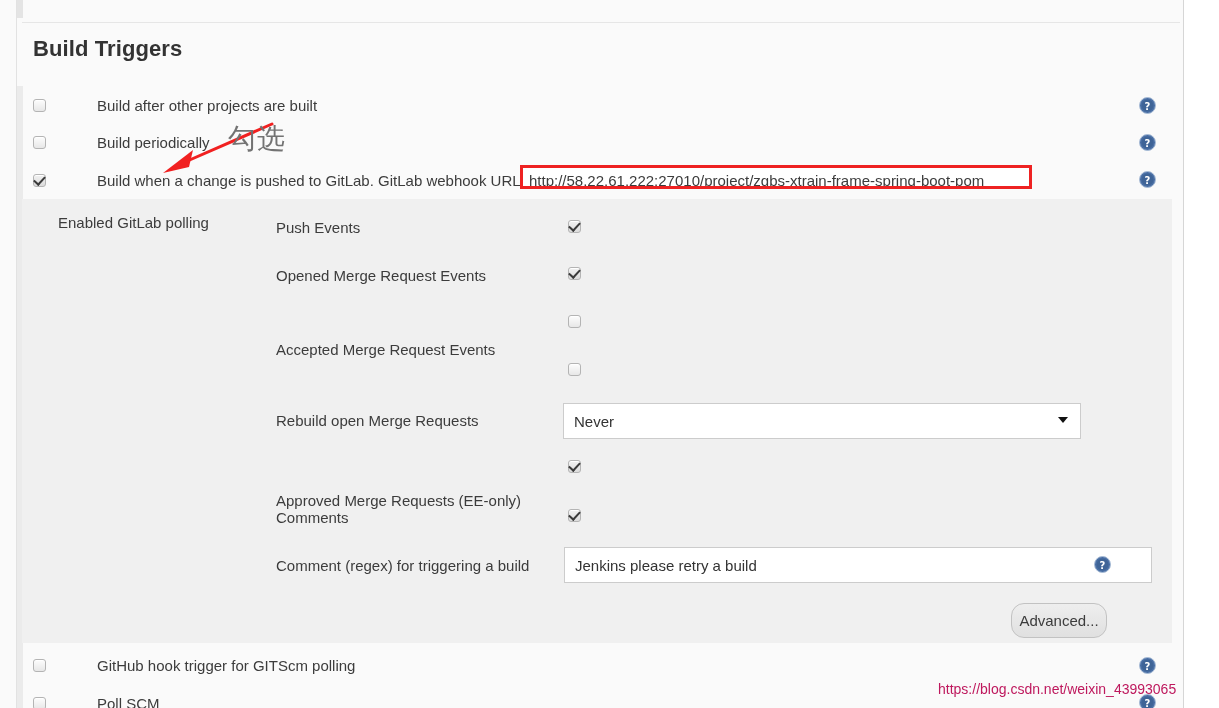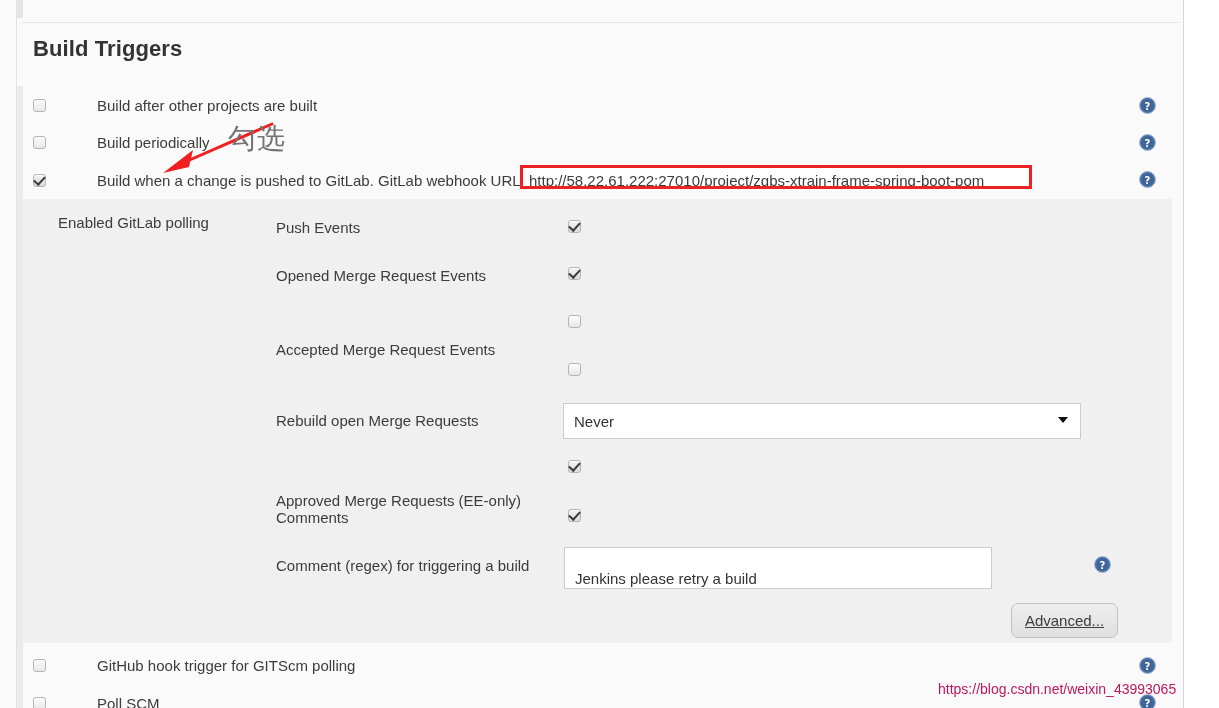--- a/index.html
+++ b/index.html
@@ -166,44 +166,43 @@
     width: 0; height: 0;
     border-left: 5px solid transparent;
     border-right: 5px solid transparent;
     border-top: 6px solid #111111;
   }
 
   
   .gl-input {
     position: absolute;
     left: 564px; top: 547px;
-    width: 428px; height: 36px;
+    width: 588px; height: 36px;
     background: #ffffff;
     border: 1px solid #cccccc;
     font-size: 15px;
     color: #333333;
-    padding: 20px 10px;
+    padding: 7px 10px;
     line-height: 21px;
     white-space: nowrap;
     overflow: hidden;
   }
 
   
   .adv-btn {
     position: absolute;
     left: 1011px; top: 603px;
-    width: 107px; height: 35px;
+    width: 96px; height: 35px;
     background: linear-gradient(#eeeeee, #e0e0e0);
     border: 1px solid #c2c2c2;
-    border-radius: 7px;
+    border-radius: 13px;
     font-size: 15px;
     color: #3c3c3c;
     font-family: "Liberation Sans", sans-serif;
     cursor: pointer;
-    text-decoration: underline;
   }
 
   
   .annot-text {
     position: absolute;
     left: 228px; top: 120px;
     font-size: 28px;
     color: #737373;
     font-family: Liberation Mono, monospace;
     letter-spacing: 1px;

